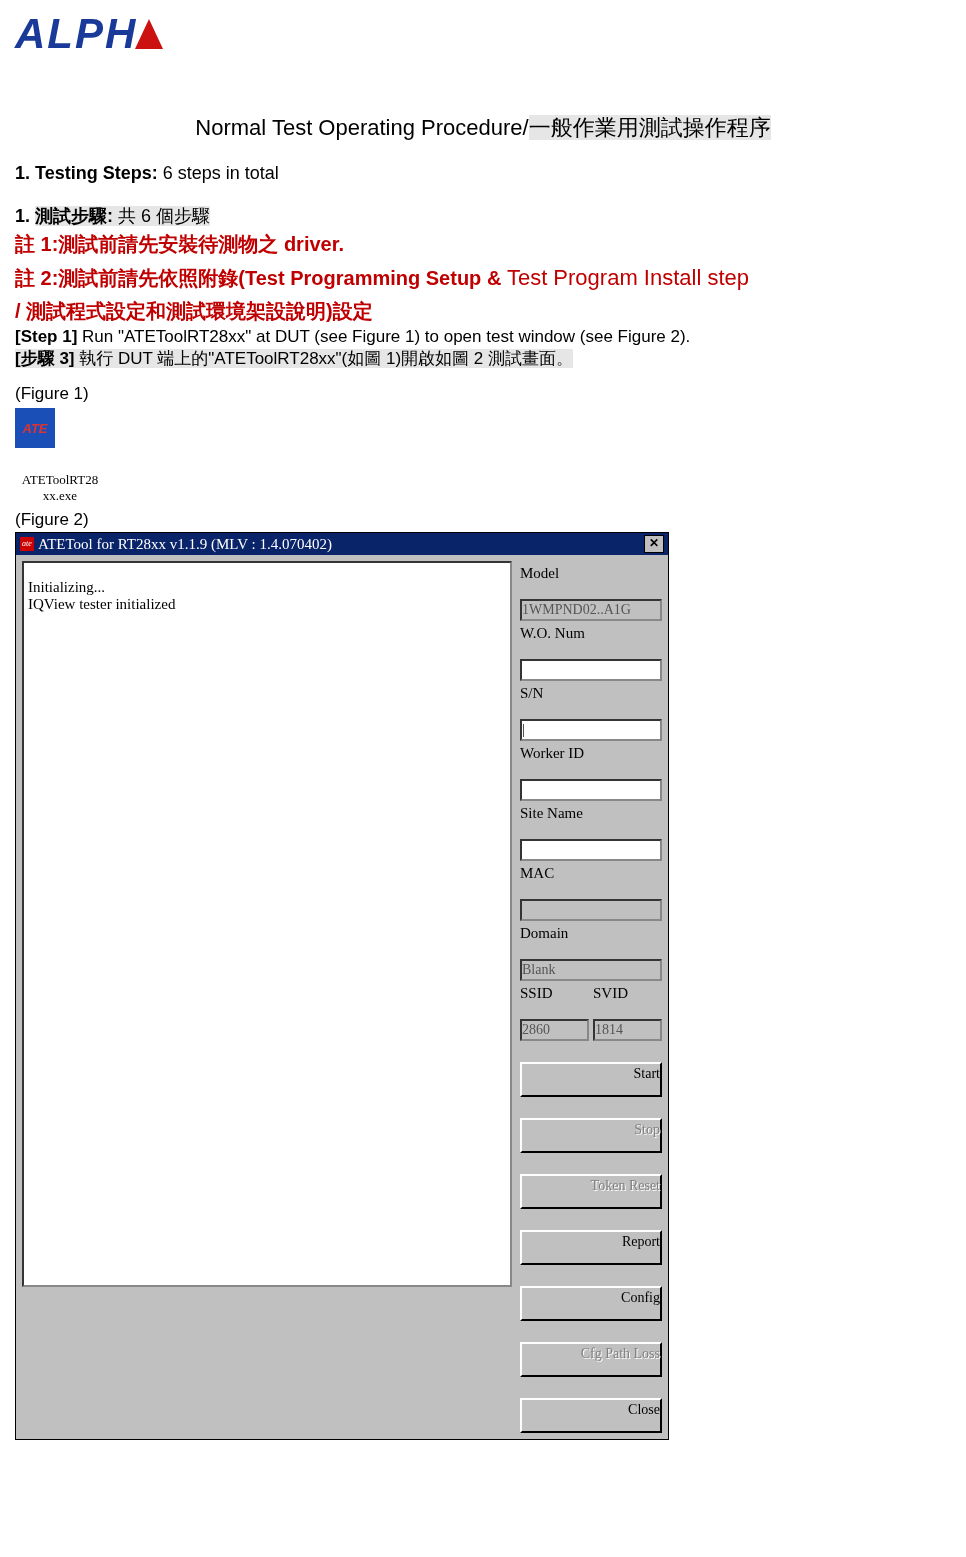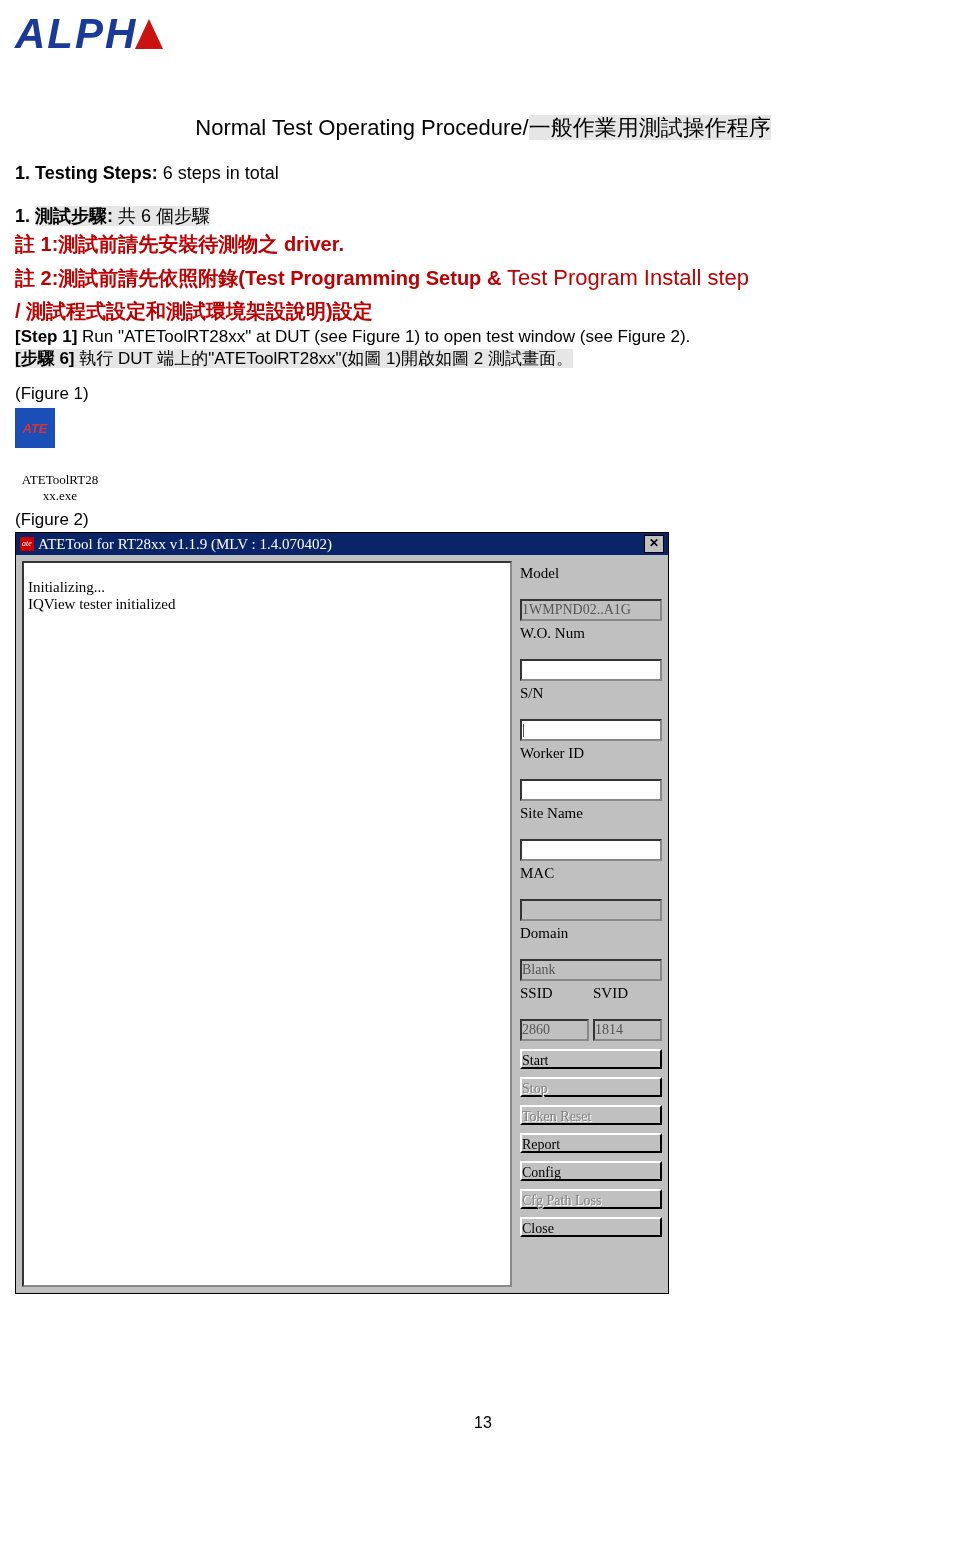--- a/index.html
+++ b/index.html
@@ -106,23 +106,23 @@
     padding: 1px 0; margin-top:17px;
   }
   .fld-input.disabled { background:#c0c0c0; color:#555;}
   .row2 { display:flex; gap:4px;}
   .row2 > div { flex:1; }
   .btn {
     width: 100%; box-sizing:border-box;
     background:#c0c0c0;
     border: 2px outset #fff;
     border-right-color:#555; border-bottom-color:#555;
-    height: 20px; margin-top: 8px;
+    height: 35px; margin-top: 21px;
     font-family:"Times New Roman",serif; font-size:14px;
-    text-align:left; line-height:20px;
+    text-align:right; line-height:20px;
     color:#000;
   }
   .btn.disabled { color:#808080; text-shadow: 1px 1px 0 #fff;}
   .pagenum { text-align:center; font-size:16px; margin-top:120px;}
 </style>
 </head>
 <body>
 
 <div class="logo">
   <span>A</span>
@@ -147,21 +147,21 @@
 <div class="red bold">註 1:測試前請先安裝待測物之 driver.</div>
 <div class="red bold">
   <span>註 2:測試前請先依照附錄(Test Programming Setup &amp; </span><span style="color:#c00000;font-family:Arial;font-weight:normal;font-size:22px">Test Program Install step</span><br>
   <span>/  測試程式設定和測試環境架設說明)設定</span>
 </div>
 
 <div class="small">
   <span class="bold">[Step 1] </span><span>Run "ATEToolRT28xx" at DUT (see Figure 1) to open test window (see Figure 2).</span>
 </div>
 <div class="small">
-  <span class="bold hl">[步驟 6]</span><span class="hl">  執行 DUT 端上的"ATEToolRT28xx"(如圖 1)開啟如圖 2 測試畫面。</span>
+  <span class="bold hl">[步驟 3]</span><span class="hl">  執行 DUT 端上的"ATEToolRT28xx"(如圖 1)開啟如圖 2 測試畫面。</span>
 </div>
 
 <div class="gap"></div>
 <div class="small">(Figure 1)</div>
 <div class="fig1-icon">ATE</div>
 <div class="fig1-label" style="white-space:pre-line;text-align:center;margin-top:24px;">ATEToolRT28
 xx.exe</div>
 
 <div class="small" style="margin-top:6px">(Figure 2)</div>
 

